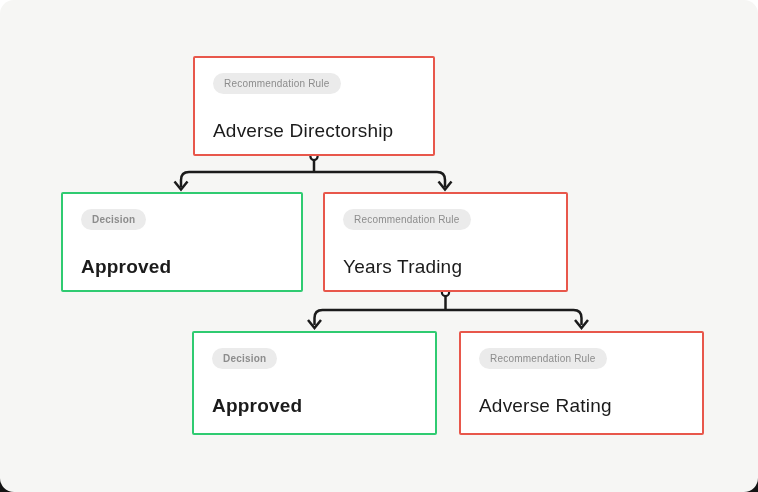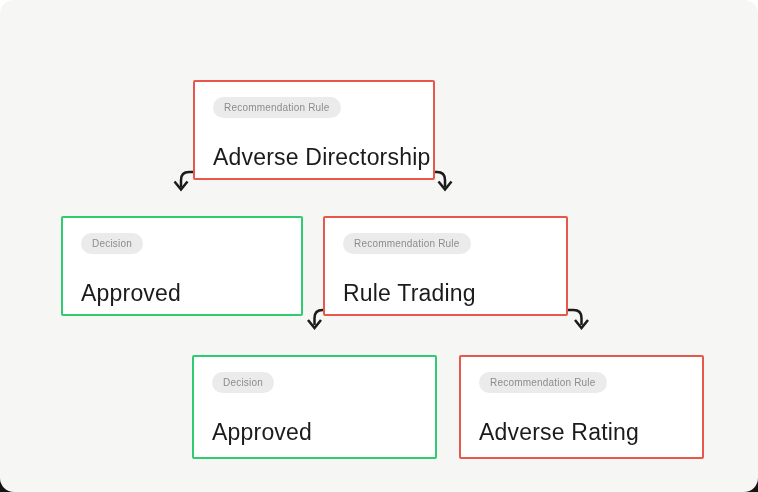--- a/index.html
+++ b/index.html
@@ -36,37 +36,36 @@
     color: var(--connector);
     pointer-events: none;
   }
   .node {
     position: absolute;
     background: var(--node-bg);
     border: 2px solid var(--rule-border);
     border-radius: 2px;
     padding: 15px 18px;
     cursor: pointer;
-    margin-top: 24px;
   }
-  .node.decision { border-color: var(--decision-border); }
+  .node.decision { border-color: var(--decision-border); font-weight: bold; }
   .badge {
     display: inline-block;
     background: var(--badge-bg);
     color: var(--badge-text);
     font-size: 10px;
     line-height: 1;
     padding: 6px 11px 5px 11px;
     border-radius: 11px;
     letter-spacing: 0.2px;
     white-space: nowrap;
   }
   .title {
     margin-top: 26px;
-    font-size: 23px;
+    font-size: 19px;
     color: var(--title-text);
     letter-spacing: 0.2px;
     white-space: nowrap;
   }
   
   #node-root          { left:193px; top:56px;  width:242px; height:100px; }
   #node-approved-1    { left:61px;  top:192px; width:242px; height:100px; }
   #node-years-trading { left:323px; top:192px; width:245px; height:100px; }
   #node-approved-2    { left:192px; top:331px; width:245px; height:104px; }
   #node-credit-rating { left:459px; top:331px; width:245px; height:104px; }
@@ -100,21 +99,21 @@
     <div class="title">Adverse Directorship</div>
   </div>
 
   <div class="node decision" id="node-approved-1">
     <span class="badge">Decision</span>
     <div class="title">Approved</div>
   </div>
 
   <div class="node rule" id="node-years-trading">
     <span class="badge">Recommendation Rule</span>
-    <div class="title">Rule Trading</div>
+    <div class="title">Years Trading</div>
   </div>
 
   <div class="node decision" id="node-approved-2">
     <span class="badge">Decision</span>
     <div class="title">Approved</div>
   </div>
 
   <div class="node rule" id="node-credit-rating">
     <span class="badge">Recommendation Rule</span>
     <div class="title">Adverse Rating</div>

